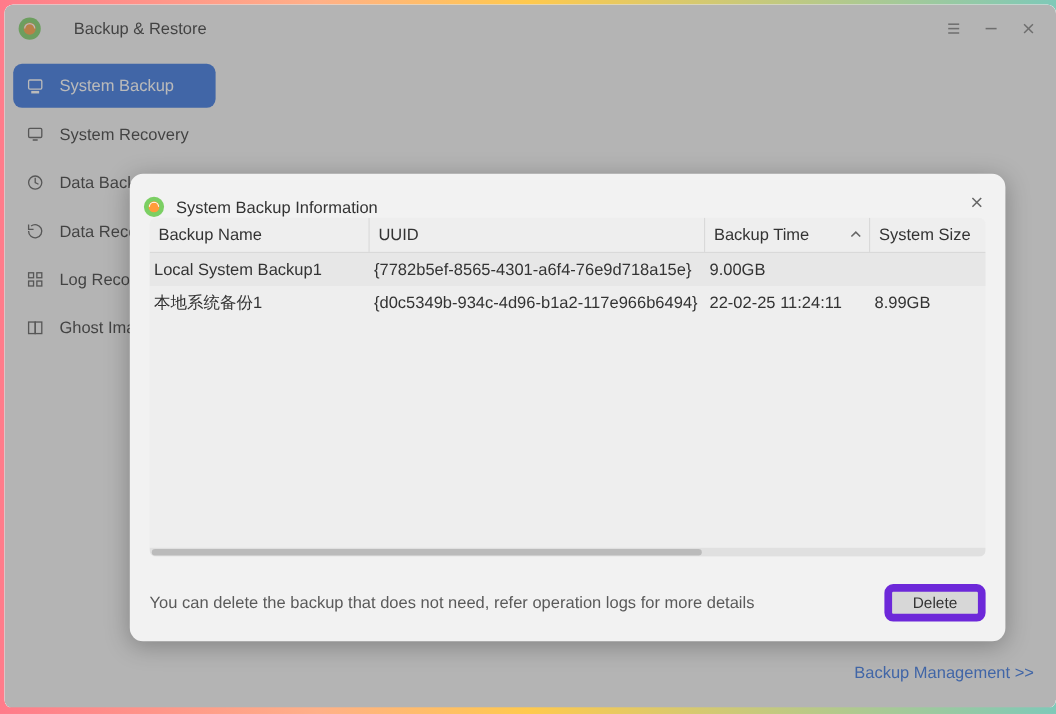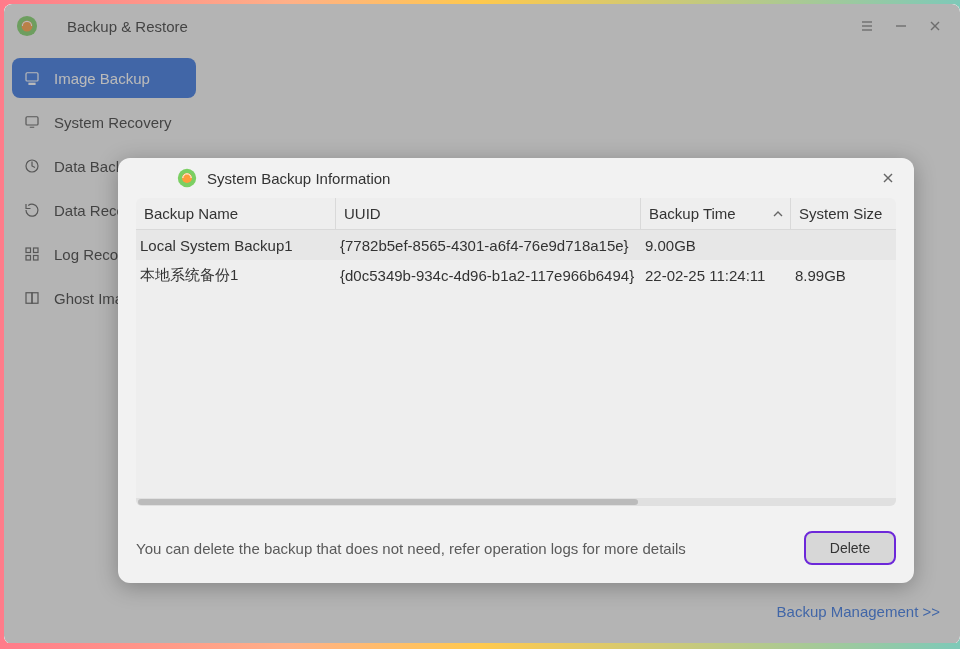--- a/index.html
+++ b/index.html
@@ -96,23 +96,22 @@
     width: 796px;
     background: #f2f2f2;
     border-radius: 12px;
     box-shadow: 0 4px 22px rgba(0,0,0,0.28);
     overflow: hidden;
     z-index: 5;
   }
   .dialog-header {
     height: 40px;
     display: flex;
-    align-items: center;
+    align-items: flex-end;
     padding: 0 12px;
-    margin-left: 47px;
   }
   .dialog-header .d-icon { width: 20px; height: 20px; margin-right: 10px; }
   .dialog-header .d-title { font-size: 15px; color: #333; }
   .dialog-header .d-spacer { flex: 1; }
   .dialog-close { width: 28px; height: 28px; display: flex; align-items: center; justify-content: center; }
 
   .dialog-body {
     padding: 0 18px 11px 18px;
   }
   .table-wrap {
@@ -181,21 +180,21 @@
     height: 34px;
     min-width: 92px;
     padding: 0 18px;
     border-radius: 8px;
     background: #d7d7d7;
     color: #333;
     display: flex;
     align-items: center;
     justify-content: center;
     font-size: 14px;
-    border: 2px solid #6d28d9;
+    border: 7px solid #6d28d9;
   }
 
   
   .logo-svg { width: 100%; height: 100%; }
 </style>
 </head>
 <body>
 
 <div class="app-window">
 
@@ -231,21 +230,21 @@
 
   <div class="app-body">
     <div class="sidebar">
       <div class="sidebar-item active">
         <span class="sb-icon">
             <svg width="18" height="18" viewBox="0 0 24 24" fill="none" stroke-width="1.6">
               <rect x="4" y="5" width="16" height="11" rx="1.5"></rect>
               <rect x="8" y="19" width="8" height="1.5"></rect>
             </svg>
           </span>
-        <span>Image Backup</span>
+        <span>System Backup</span>
       </div>
       <div class="sidebar-item">
         <span class="sb-icon">
             <svg width="18" height="18" viewBox="0 0 24 24" fill="none" stroke-width="1.6">
               <rect x="4" y="5" width="16" height="11" rx="1.5"></rect>
               <path d="M9 19h6"></path>
             </svg>
           </span>
         <span>System Recovery</span>
       </div>

